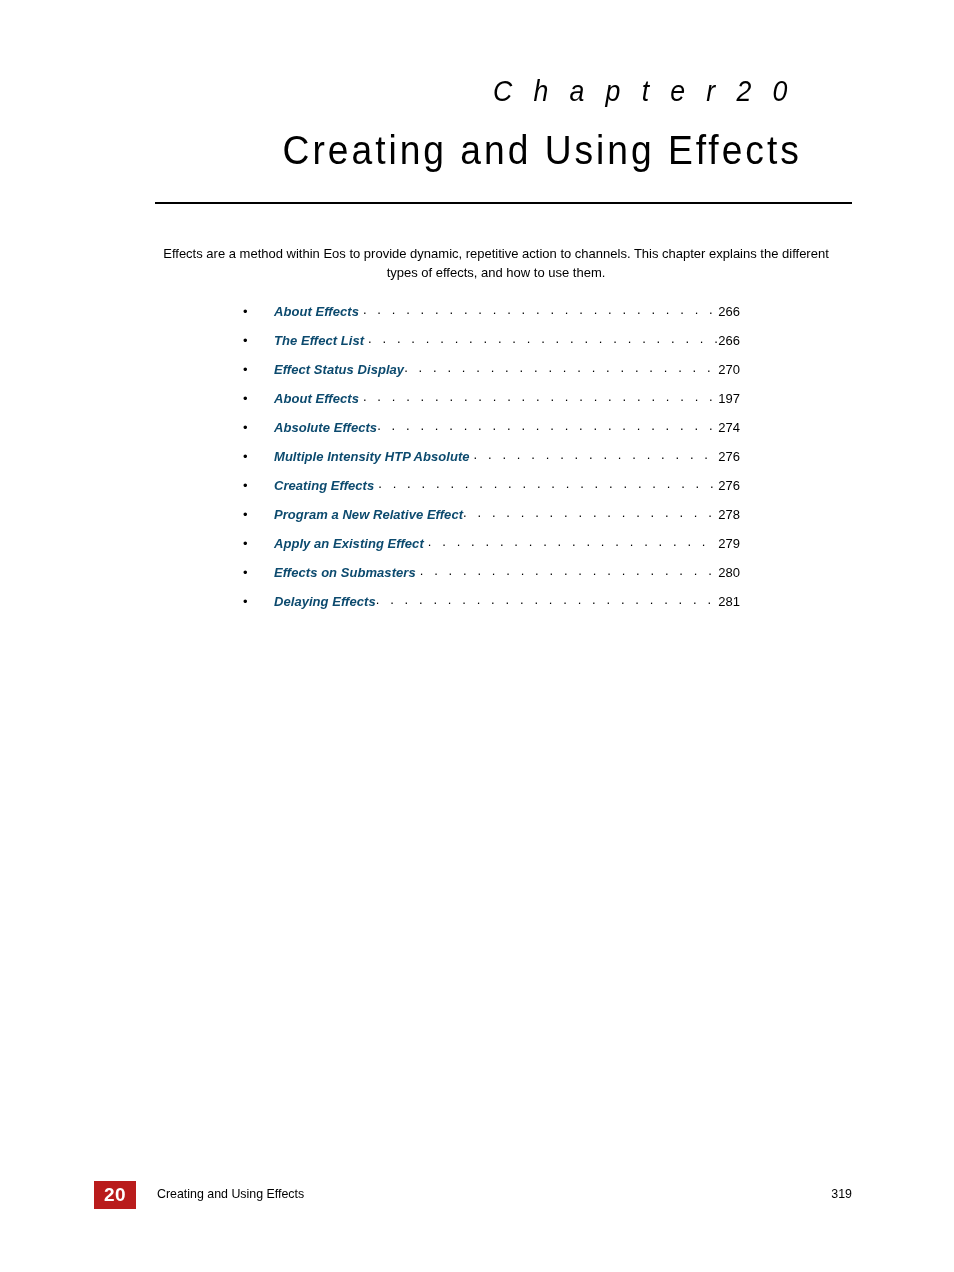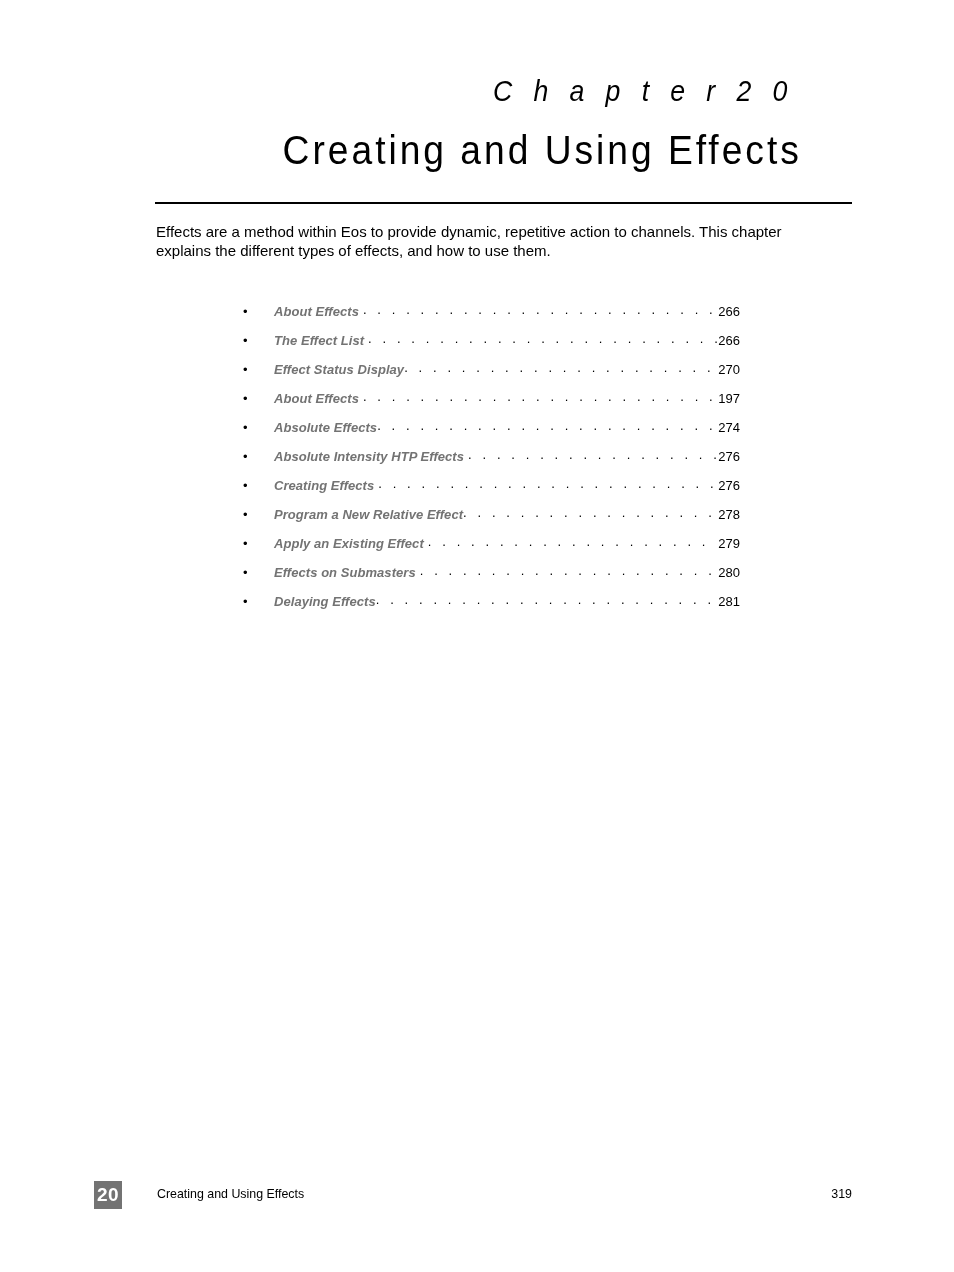--- a/index.html
+++ b/index.html
@@ -63,25 +63,26 @@
     top: 202px;
     width: 697px;
     height: 1.6px;
     background: #000000;
   }
 
   
   .intro {
     position: absolute;
     left: 156px;
-    top: 222px;
+    top: 244px;
     width: 680px;
-    font-size: 15px;
+    font-size: 13px;
     line-height: 19.4px;
     color: #000000;
+    text-align: center;
   }
 
   .intro-sub {
     position: absolute;
     left: 217px;
     top: 278px;
     font-size: 12.8px;
     line-height: 19.4px;
     color: #000000;
   }
@@ -104,21 +105,21 @@
 
   .toc-bullet {
     width: 31px;
     flex: 0 0 31px;
     color: #000000;
     font-size: 13px;
     line-height: 1;
   }
 
   .toc-link {
-    color: #737373;
+    color: #0c4a6e;
     font-weight: bold;
     font-style: italic;
     font-size: 13px;
     letter-spacing: 0.05px;
     flex: 0 0 auto;
   }
 
   .toc-leader {
     flex: 1 1 auto;
     overflow: hidden;
@@ -155,23 +156,23 @@
     left: 94px;
     top: 1181px;
     width: 758px;
     height: 28px;
   }
 
   .footer-chapter-box {
     position: absolute;
     left: 0;
     top: 0;
-    width: 28px;
+    width: 42px;
     height: 28px;
-    background: #737373;
+    background: #b91c1c;
     color: #ffffff;
     font-size: 19px;
     font-weight: bold;
     display: flex;
     align-items: center;
     justify-content: center;
     letter-spacing: 0.5px;
   }
 
   .footer-label {
@@ -239,21 +240,21 @@
 
     <div class="toc-row">
       <span class="toc-bullet">•</span>
       <span class="toc-link">Absolute Effects</span>
       <span class="toc-leader"></span>
       <span class="toc-page">274</span>
     </div>
 
     <div class="toc-row">
       <span class="toc-bullet">•</span>
-      <span class="toc-link gap">Absolute Intensity HTP Effects</span>
+      <span class="toc-link gap">Multiple Intensity HTP Absolute</span>
       <span class="toc-leader"></span>
       <span class="toc-page">276</span>
     </div>
 
     <div class="toc-row">
       <span class="toc-bullet">•</span>
       <span class="toc-link gap">Creating Effects</span>
       <span class="toc-leader"></span>
       <span class="toc-page">276</span>
     </div>

